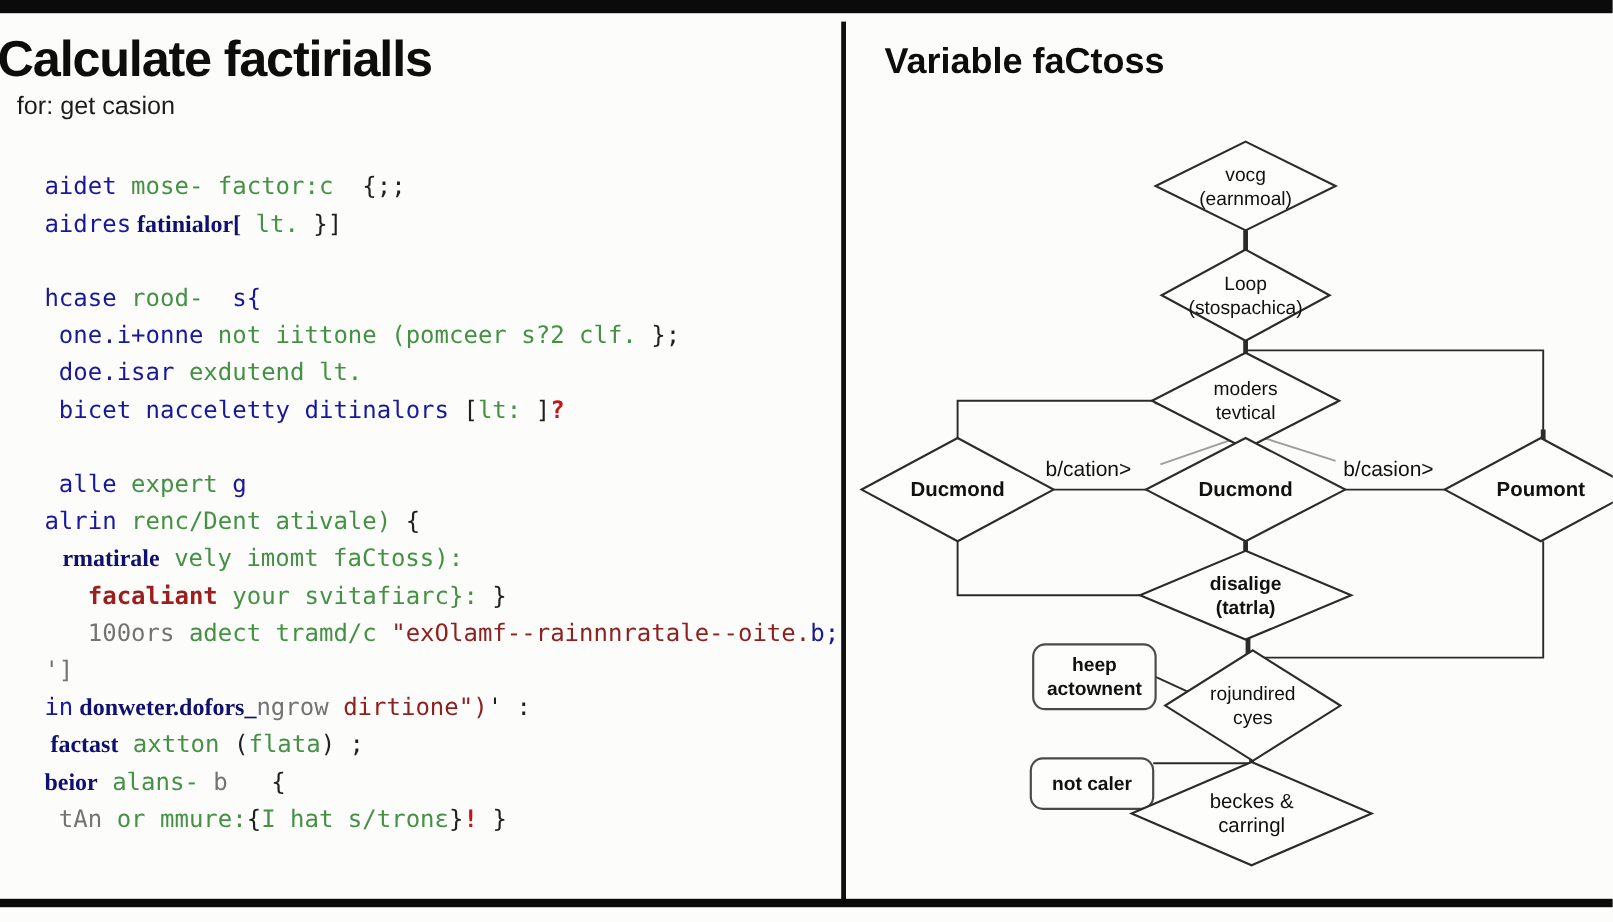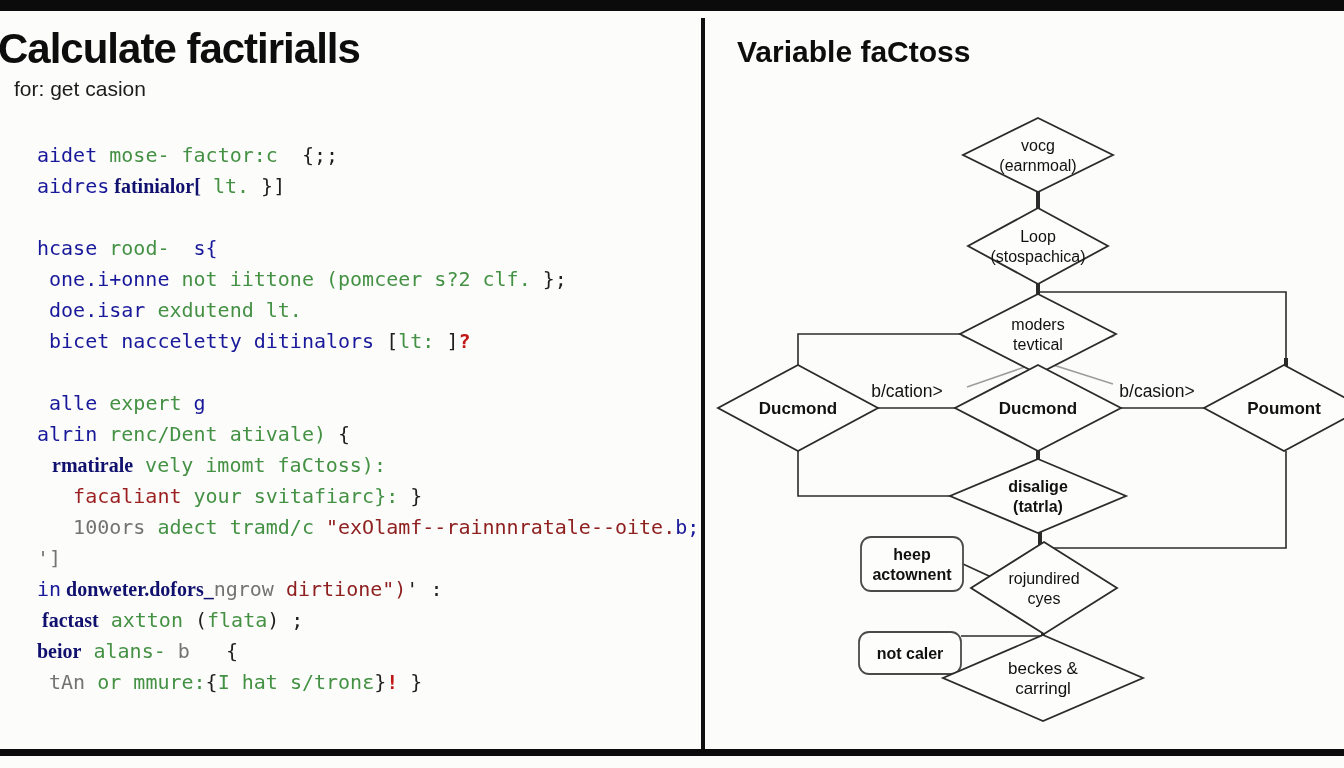--- a/index.html
+++ b/index.html
@@ -14,21 +14,21 @@
   .left-panel { position:absolute; left:0; top:11px; width:701px; height:750px; }
   .main-title { position:absolute; left:-2px; top:14px; font-size:42px; font-weight:700;
                 color:#0d0d0d; letter-spacing:-1px; white-space:nowrap; }
   .subtitle { position:absolute; left:14px; top:66px; font-size:21px; color:#1c1c1c; }
   .code-block { position:absolute; left:4px; top:129px; font-family:"DejaVu Sans Mono", monospace;
                 font-size:20px; line-height:31px; white-space:pre; color:#222;margin-left:33px; }
   .code-line { height:31px; }
   .tk-kw  { color:#18189a; }
   .tk-bold{ color:#10106e; font-weight:700;font-family:Liberation Serif, serif; }
   .tk-grn { color:#449144; }
-  .tk-red { color:#9c1f1f; font-weight:400; }
+  .tk-red { color:#9c1f1f; font-weight:700; }
   .tk-str { color:#8f2020; }
   .tk-pur { color:#737373; }
   .tk-pln { color:#1f1f1f; }
   .tk-exc { color:#c01616; font-weight:700; }
 
   
   .right-panel { position:absolute; left:705px; top:11px; width:639px; height:750px; }
   .right-title { position:absolute; left:32px; top:24px; font-size:30px; font-weight:700; color:#0d0d0d; }
   .flow-wrap { position:absolute; left:0px; top:89px; width:640px; height:650px; }
   svg text { fill:#111; font-family:"Liberation Sans", sans-serif; }

